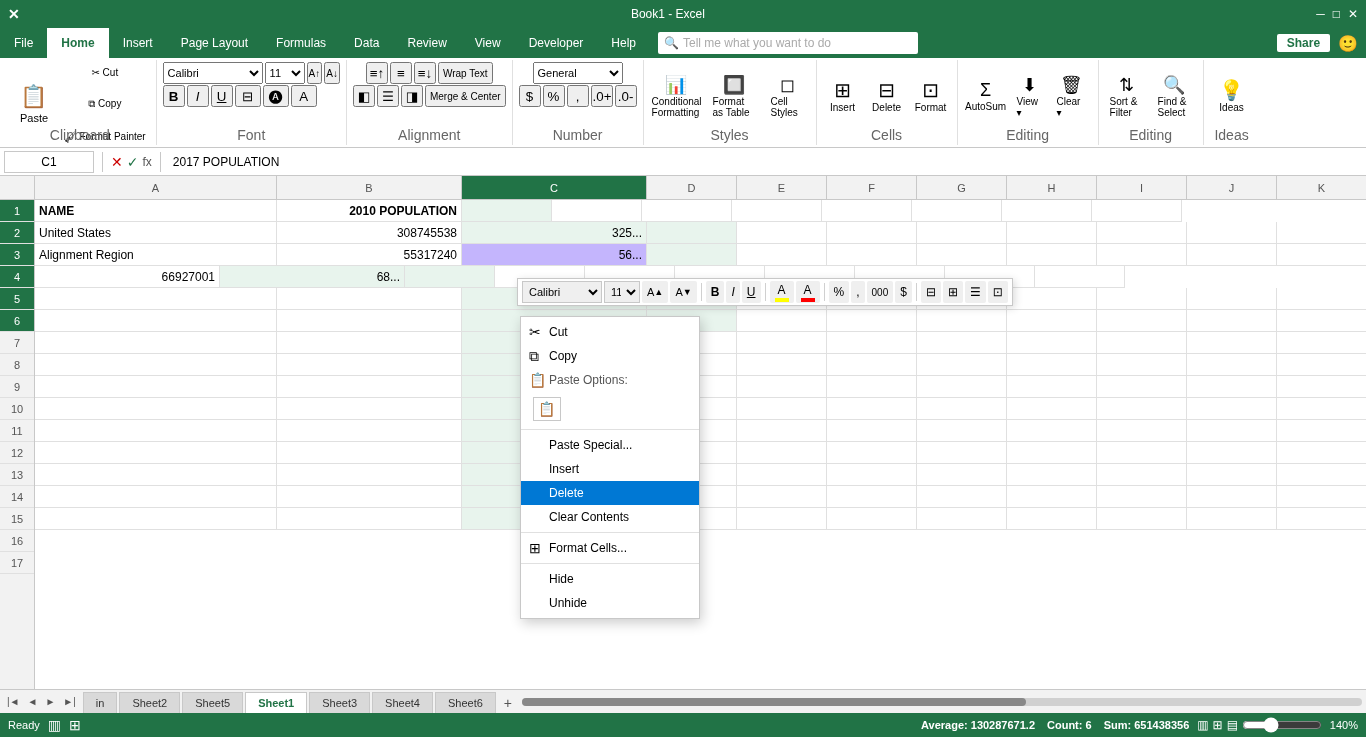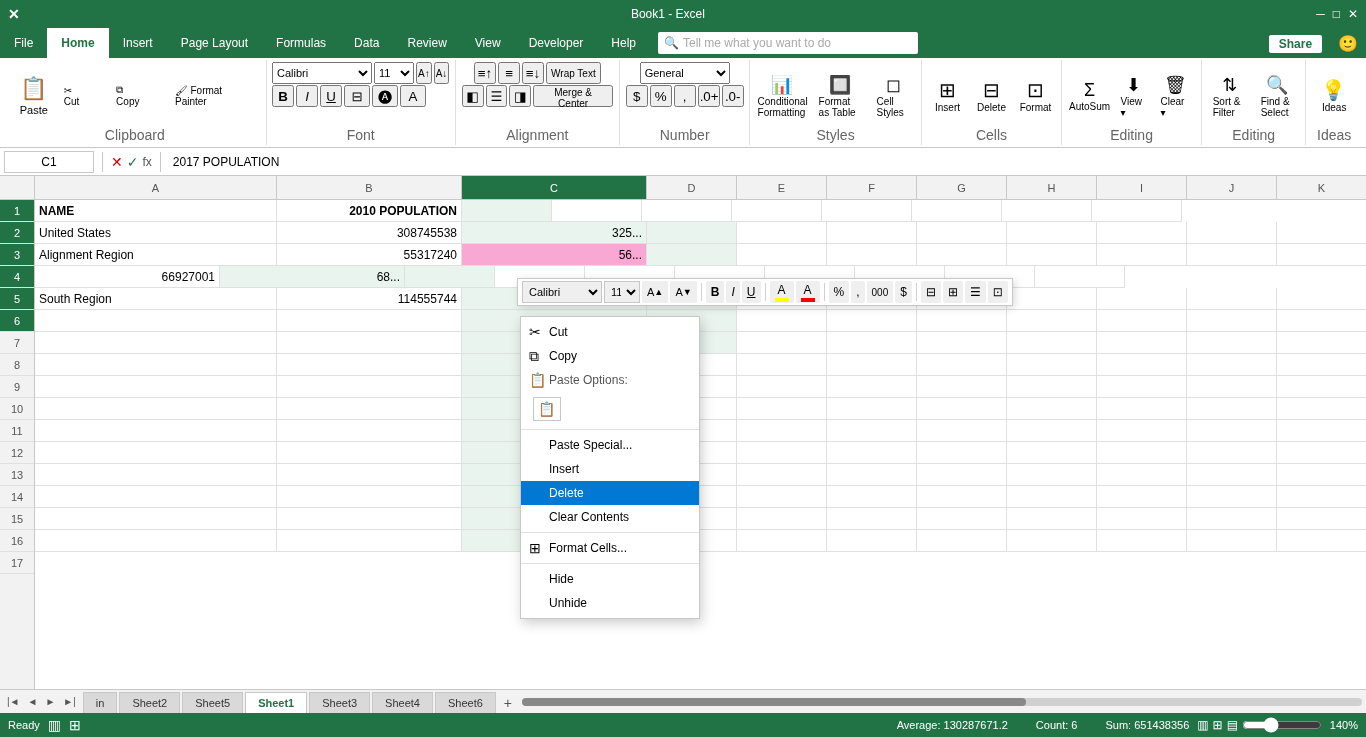--- a/index.html
+++ b/index.html
@@ -330,21 +330,21 @@
       justify-content: space-between;
       padding: 0 8px;
       font-size: 11px;
       position: absolute;
       bottom: 0;
       left: 0;
       right: 0;
     }
     .status-bar-left { display: flex; align-items: center; gap: 8px; }
     .status-bar-right { display: flex; align-items: center; gap: 8px; }
-    .status-bar-stats { display: flex; gap: 28px; }
+    .status-bar-stats { display: flex; gap: 12px; font-weight: bold; }
 
     
     .sheet-tabs-bar {
       height: 24px;
       background: #f2f2f2;
       display: flex;
       align-items: center;
       border-top: 1px solid #c8c8c8;
       position: absolute;
       bottom: 24px;
@@ -443,36 +443,36 @@
   <div class="ribbon-tab">Data</div>
   <div class="ribbon-tab">Review</div>
   <div class="ribbon-tab">View</div>
   <div class="ribbon-tab">Developer</div>
   <div class="ribbon-tab">Help</div>
   <div style="flex:1;background:#217346;display:flex;align-items:center;padding:0 8px;">
     <div style="display:flex;align-items:center;background:#fff;border-radius:2px;padding:0 6px;height:22px;gap:4px;min-width:260px;">
       <span>🔍</span>
       <span style="font-size:12px;color:#aaa;">Tell me what you want to do</span>
     </div>
-    <div style="margin-left:auto;display:flex;align-items:flex-end;gap:16px;">
+    <div style="margin-left:auto;display:flex;align-items:center;gap:8px;">
       <button style="background:#fff;color:#217346;border:none;padding:2px 10px;font-size:12px;cursor:pointer;border-radius:2px;font-weight:600;">Share</button>
       <span style="color:white;font-size:16px;">🙂</span>
     </div>
   </div>
 </div>
 
 <div class="ribbon-content">
 
   <div class="ribbon-group">
     <div class="ribbon-group-content">
       <div class="ribbon-btn" style="width:48px;">
         <div class="ribbon-btn-icon">📋</div>
         <div style="font-size:11px;">Paste</div>
       </div>
-      <div style="display:flex;flex-direction:row;gap:18px;align-items:center;">
+      <div style="display:flex;flex-direction:column;gap:12px;align-items:center;">
         <div class="ribbon-btn-small">✂ Cut</div>
         <div class="ribbon-btn-small">⧉ Copy</div>
         <div class="ribbon-btn-small">🖌 Format Painter</div>
       </div>
     </div>
     <div class="ribbon-group-label">Clipboard</div>
   </div>
 
   <div class="ribbon-group">
     <div class="ribbon-group-content" style="flex-direction:column;align-items:flex-start;gap:1px;">
@@ -679,21 +679,21 @@
       <div class="grid-cell col-g"></div>
       <div class="grid-cell col-h"></div>
       <div class="grid-cell col-i"></div>
       <div class="grid-cell col-j"></div>
       <div class="grid-cell col-k"></div>
     </div>
 
     <div class="grid-row">
       <div class="grid-cell col-a">Alignment Region</div>
       <div class="grid-cell col-b number">55317240</div>
-      <div class="grid-cell col-c number selected-col" style="background:#f9a8d4;text-align:center;">56...</div>
+      <div class="grid-cell col-c number selected-col" style="background:#c4b5fd;text-align:center;">56...</div>
       <div class="grid-cell col-d selected-col" style="background:#e8f4ed;"></div>
       <div class="grid-cell col-e"></div>
       <div class="grid-cell col-f"></div>
       <div class="grid-cell col-g"></div>
       <div class="grid-cell col-h"></div>
       <div class="grid-cell col-i"></div>
       <div class="grid-cell col-j"></div>
       <div class="grid-cell col-k"></div>
     </div>
 
@@ -703,33 +703,20 @@
       <div class="grid-cell col-d selected-col" style="background:#e8f4ed;"></div>
       <div class="grid-cell col-e"></div>
       <div class="grid-cell col-f"></div>
       <div class="grid-cell col-g"></div>
       <div class="grid-cell col-h"></div>
       <div class="grid-cell col-i"></div>
       <div class="grid-cell col-j"></div>
       <div class="grid-cell col-k"></div>
     </div>
 
-    <div class="grid-row">
-      <div class="grid-cell col-a">South Region</div>
-      <div class="grid-cell col-b number">114555744</div>
-      <div class="grid-cell col-c number selected-col" style="background:#e8f4ed;">123...</div>
-      <div class="grid-cell col-d selected-col" style="background:#e8f4ed;"></div>
-      <div class="grid-cell col-e"></div>
-      <div class="grid-cell col-f"></div>
-      <div class="grid-cell col-g"></div>
-      <div class="grid-cell col-h"></div>
-      <div class="grid-cell col-i"></div>
-      <div class="grid-cell col-j"></div>
-      <div class="grid-cell col-k"></div>
-    </div>
 
 
     <div class="grid-row">
       <div class="grid-cell col-a"></div>
       <div class="grid-cell col-b"></div>
       <div class="grid-cell col-c selected-col" style="background:#e8f4ed;"></div>
       <div class="grid-cell col-d selected-col" style="background:#e8f4ed;"></div>
       <div class="grid-cell col-e"></div>
       <div class="grid-cell col-f"></div>
       <div class="grid-cell col-g"></div>

